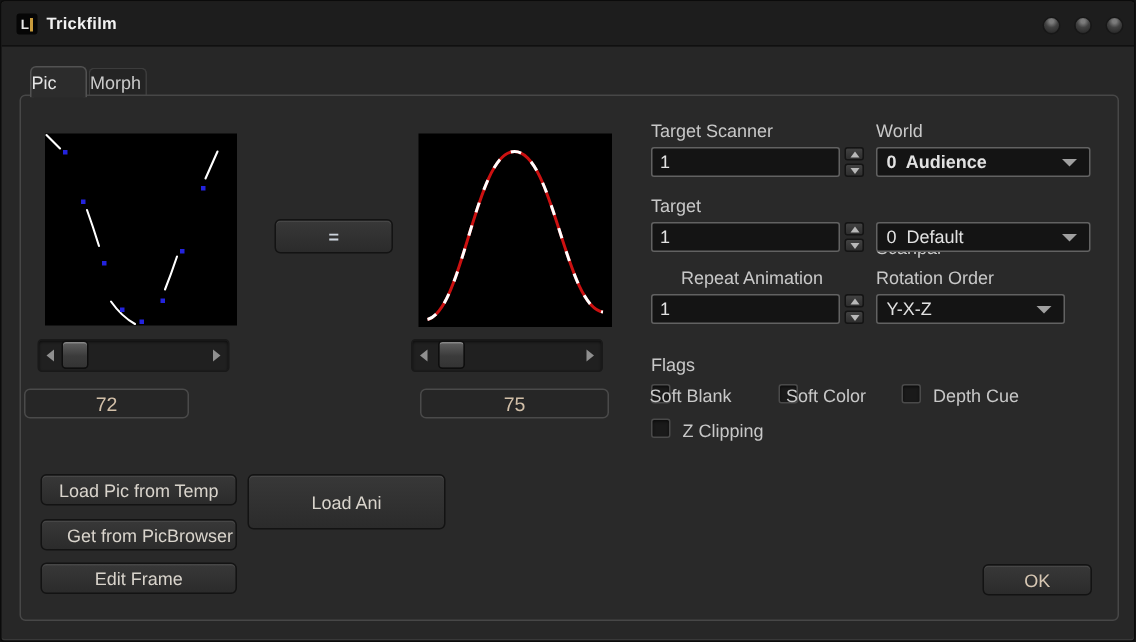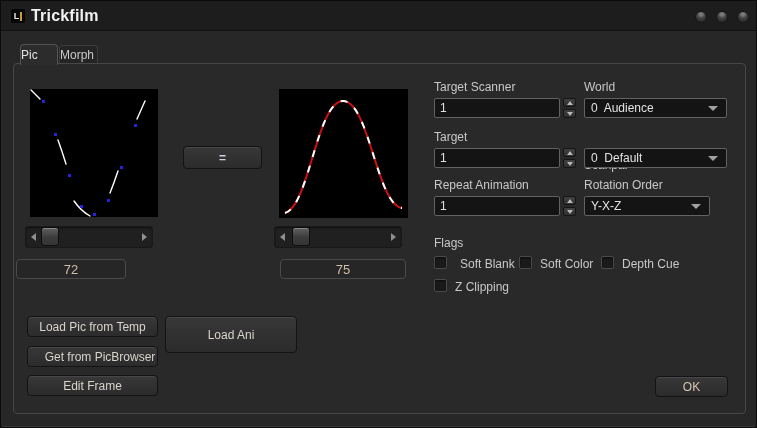--- a/index.html
+++ b/index.html
@@ -10,21 +10,21 @@
     box-shadow:inset 0 1px 0 #55513f, inset 0 -1px 0 #383838;
   }
   
   #titlebar{position:absolute;left:0;top:0;width:100%;height:30px;background:#1d1d1d;
     border-bottom:1px solid #101010;}
   #app-icon{position:absolute;left:10px;top:8px;width:14px;height:14px;background:#060606;
     display:flex;align-items:center;justify-content:center;border-radius:2px;}
   #app-icon .glyph{color:#e8e8e8;font-size:9px;font-weight:bold;line-height:1;}
   #app-icon .bar{width:2px;height:9px;background:#c89b3c;margin-left:1px;}
   #window-title{position:absolute;left:30px;top:0;height:30px;line-height:30px;
-    color:#f2f2f2;font-size:16px;font-weight:600;letter-spacing:.2px;}
+    color:#f2f2f2;font-size:11px;font-weight:600;letter-spacing:.2px;}
   .gadget{position:absolute;top:10px;width:12px;height:12px;border-radius:50%;
     background:radial-gradient(circle at 50% 22%, #7b7b7b 0 14%, #424242 45%, #2d2d2d 80%);
     border:1px solid #171717;}
   
   .tab{position:absolute;font-size:12px;text-align:left;border-radius:4px 4px 0 0;}
   #tab-pic{left:19px;top:43px;width:38px;height:21px;line-height:20px;background:#2c2c2c;
     border:1px solid #525252;border-bottom:none;color:#e4e4e4;z-index:3;}
   #tab-morph{left:58px;top:44px;width:39px;height:19px;line-height:19px;background:#242424;
     border:1px solid #3c3c3c;border-bottom:none;color:#c9c9c9;z-index:1;}
   #panel{position:absolute;left:12px;top:62px;width:733px;height:351px;
@@ -139,62 +139,62 @@
     <input class="abs inputbox" style="left: 420px; top: 34px; width: 126px; height: 20px;" readonly="" value="1">
     <div class="abs spinner" style="left:549px;top:34px;width:13px;height:20px;">
       <div class="spin-btn">
           <span class="tri-up"></span>
         </div>
       <div class="spin-btn">
           <span class="tri-down"></span>
         </div>
     </div>
     <div class="abs label" style="left:570px;top:16px;">World</div>
-    <div class="abs dropdown" style="left:570px;top:34px;width:143px;height:20px;">
+    <div class="abs dropdown" style="left:570px;top:34px;width:143px;height:20px;font-weight:bold;">
       <span class="dd-text">0  Audience</span>
       <span class="dd-arrow"></span>
     </div>
 
     <div class="abs label" style="left:420px;top:66px;">Target</div>
     <input class="abs inputbox" style="left: 420px; top: 84px; width: 126px; height: 20px;" readonly="" value="1">
     <div class="abs spinner" style="left:549px;top:84px;width:13px;height:20px;">
       <div class="spin-btn">
           <span class="tri-up"></span>
         </div>
       <div class="spin-btn">
           <span class="tri-down"></span>
         </div>
     </div>
     <div class="abs label" style="left:570px;top:66px;margin-top:28px;">Scanpar</div>
     <div class="abs dropdown" style="left:570px;top:84px;width:143px;height:20px;">
       <span class="dd-text">0  Default</span>
       <span class="dd-arrow"></span>
     </div>
 
-    <div class="abs label" style="left:420px;top:114px;">Repeat Animation</div>
+    <div class="abs label" style="left:440px;top:114px;">Repeat Animation</div>
     <input class="abs inputbox" style="left: 420px; top: 132px; width: 126px; height: 20px;" readonly="" value="1">
     <div class="abs spinner" style="left:549px;top:132px;width:13px;height:20px;">
       <div class="spin-btn">
           <span class="tri-up"></span>
         </div>
       <div class="spin-btn">
           <span class="tri-down"></span>
         </div>
     </div>
     <div class="abs label" style="left:570px;top:114px;">Rotation Order</div>
     <div class="abs dropdown" style="left:570px;top:132px;width:126px;height:20px;">
       <span class="dd-text">Y-X-Z</span>
       <span class="dd-arrow"></span>
     </div>
 
     <div class="abs label" style="left:420px;top:172px;">Flags</div>
     <div class="abs checkbox" style="left:420px;top:192px;"></div>
-    <div class="abs label" style="left:446px;top:193px;">Soft Blank</div>
+    <div class="abs label" style="left:419px;top:193px;">Soft Blank</div>
     <div class="abs checkbox" style="left:505px;top:192px;"></div>
-    <div class="abs label" style="left:526px;top:193px;">Soft Color</div>
+    <div class="abs label" style="left:510px;top:193px;">Soft Color</div>
     <div class="abs checkbox" style="left:587px;top:192px;"></div>
     <div class="abs label" style="left:608px;top:193px;">Depth Cue</div>
     <div class="abs checkbox" style="left:420px;top:215px;"></div>
     <div class="abs label" style="left:441px;top:216px;">Z Clipping</div>
 
     <div class="abs btn" style="left:13px;top:252px;width:131px;height:21px;">Load Pic from Temp</div>
     <div class="abs btn" style="left:151px;top:252px;width:132px;height:37px;">Load Ani</div>
     <div class="abs btn" style="left:13px;top:282px;width:131px;height:21px;padding-left:15px;">Get from PicBrowser</div>
     <div class="abs btn" style="left:13px;top:311px;width:131px;height:21px;">Edit Frame</div>
     <div class="abs btn" style="left:641px;top:312px;width:73px;height:21px;color:#d8c8b4;">OK</div>

